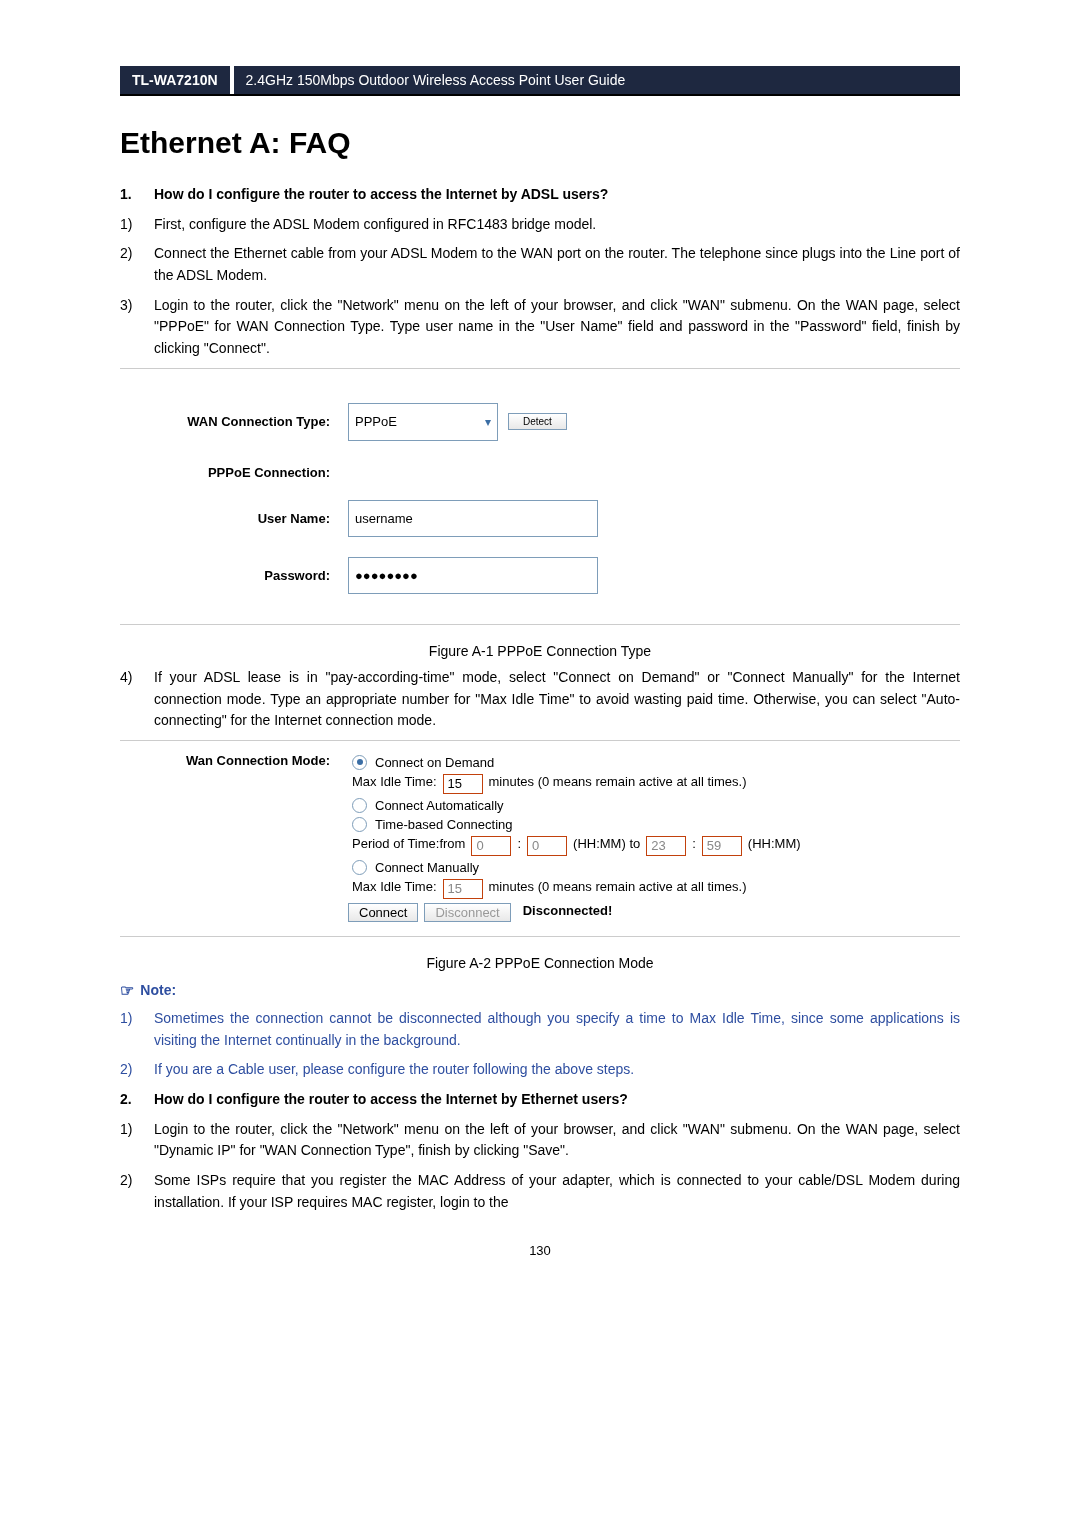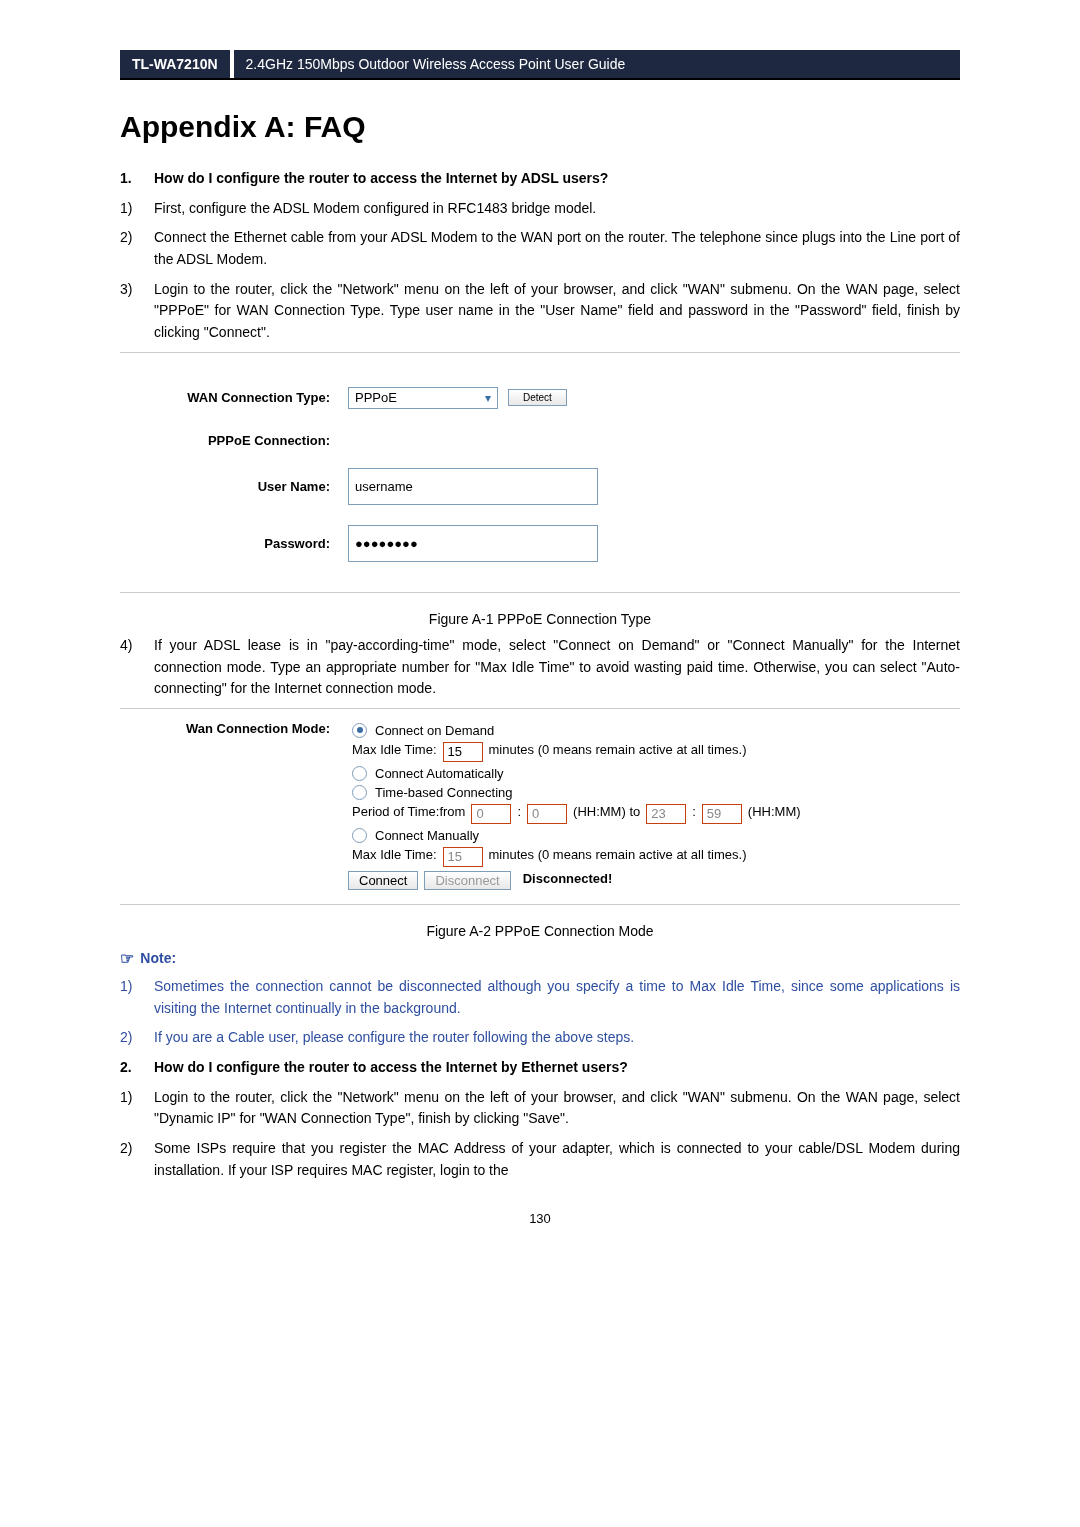--- a/index.html
+++ b/index.html
@@ -3,21 +3,21 @@
 <meta charset="utf-8">
 <style>
   body {
     margin: 0;
     font-family: Arial, Helvetica, sans-serif;
     font-size: 14px;
     color: #000;
     width: 1080px;
   }
   .page {
-    padding: 50px 120px 40px 120px;
+    padding: 66px 120px 40px 120px;
     box-sizing: border-box;
   }
   .header-bar {
     border-bottom: 2px solid #000;
     display: flex;
     align-items: center;
     margin-bottom: 30px;
   }
   .header-model {
     background: #1e2840;
@@ -54,21 +54,21 @@
     font-family: Tahoma, Arial, sans-serif;
     font-size: 13px;
   }
   .row { display: flex; align-items: center; margin: 20px 0; }
   .lbl { width: 200px; text-align: right; font-weight: bold; padding-right: 18px; }
   .select-box {
     display: inline-flex;
     align-items: center;
     border: 1px solid #7e9db9;
     background: #fff;
-    height: 22px;
+    height: 38px;
     width: 150px;
     padding: 0 6px;
     box-sizing: border-box;
     justify-content: space-between;
   }
   .select-arrow { color:#3b6ea5; font-size:12px;}
   .btn {
     border: 1px solid #7e9db9;
     background: linear-gradient(#fff,#e8e8e8);
     padding: 2px 14px;
@@ -113,21 +113,21 @@
 <body>
 
 <div class="page">
 
   <div class="header-bar">
     <div class="header-model">TL-WA7210N</div>
     <div class="header-gap"></div>
     <div class="header-title">2.4GHz 150Mbps Outdoor Wireless Access Point User Guide</div>
   </div>
 
-  <h1>Appendix A: FAQ</h1>
+  <h1>Ethernet A: FAQ</h1>
 
   <ul class="list">
     <li>
       <span class="li-num bold">1.</span>
       <span class="li-txt bold">How do I configure the router to access the Internet by ADSL users?</span>
     </li>
     <li>
       <span class="li-num">1)</span>
       <span class="li-txt">First, configure the ADSL Modem configured in RFC1483 bridge model.</span>
     </li>

